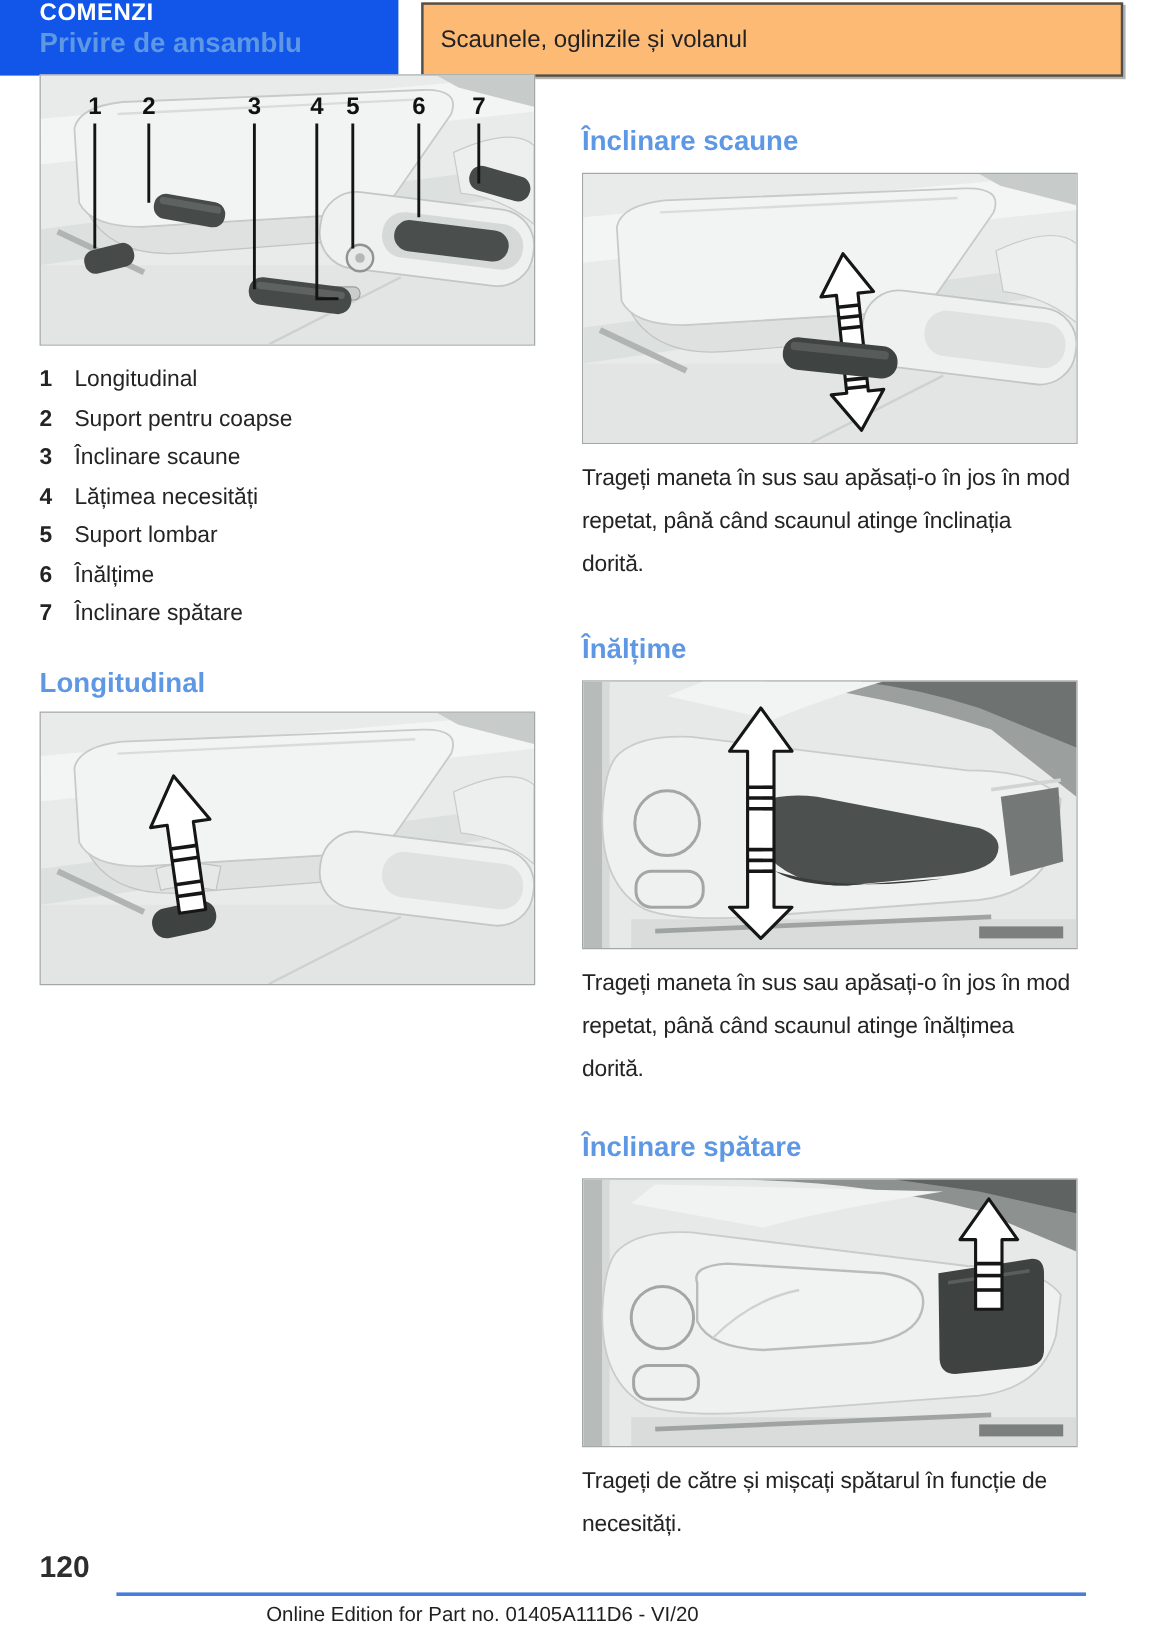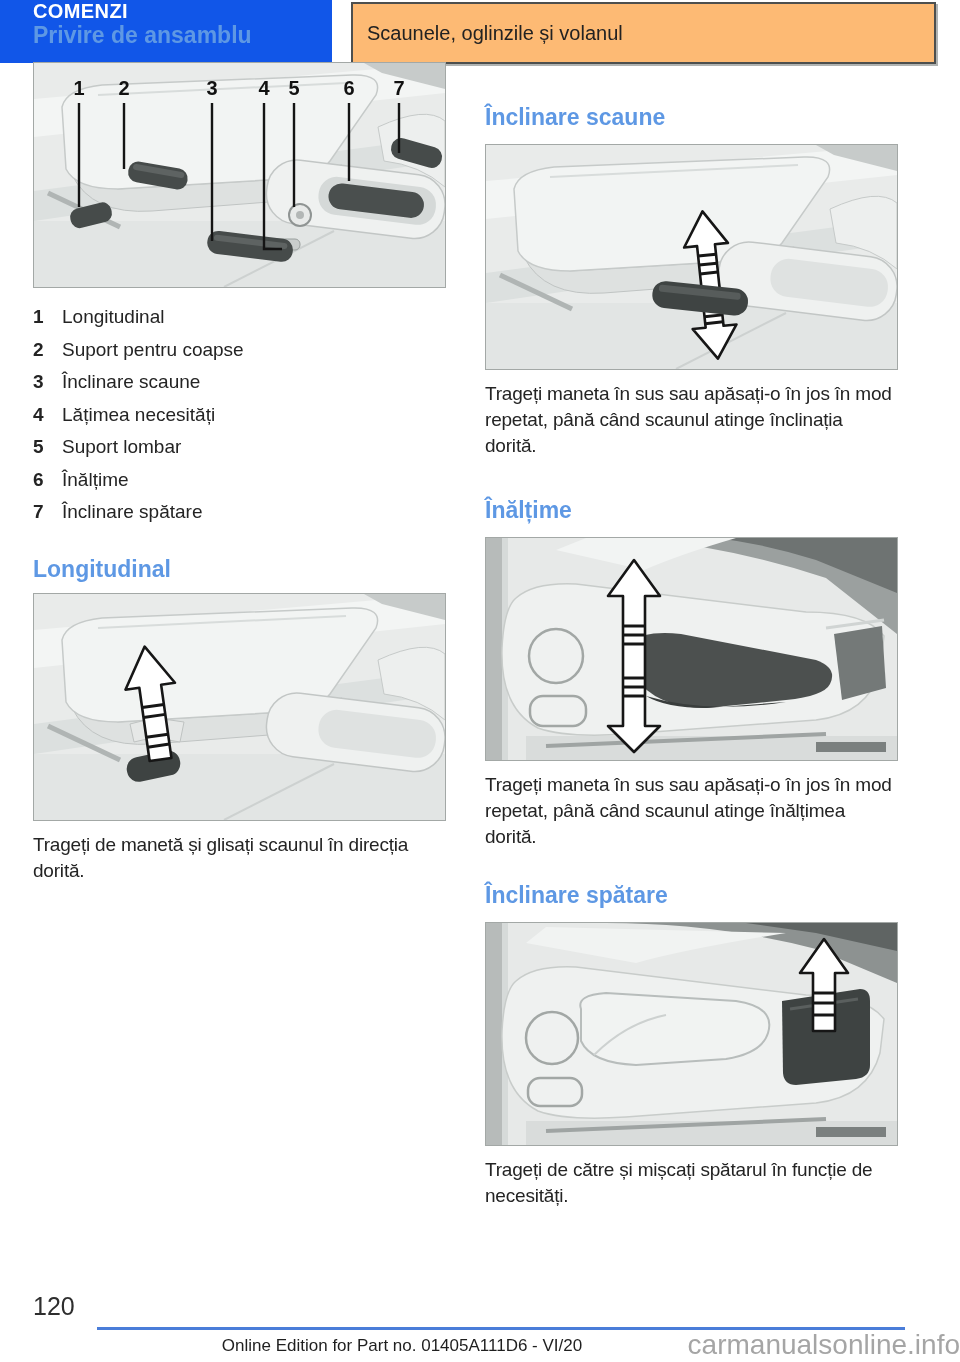--- a/index.html
+++ b/index.html
@@ -14,21 +14,21 @@
                border:2px solid #4d4f4e;box-shadow:2px 2px 0 #b0b3b2;display:flex;align-items:center;margin-left:39px;}
   .chapter-box span{margin-left:14px;font-size:20px;color:#222;}
 
   
   .col{position:absolute;top:0;width:413px;}
   .col-left{left:33px;}
   .col-right{left:485px;}
 
   h1{margin:0;font-size:27px;line-height:34px;font-weight:bold;color:#0a51d9;}
   h2{margin:0;font-size:23px;line-height:28px;font-weight:bold;color:#5e98e4;}
-  p{margin:0;font-size:19px;line-height:26px;color:#242424;letter-spacing:-0.2px;}
+  p{margin:0;font-size:19px;line-height:36px;color:#242424;letter-spacing:-0.2px;}
 
   .col-left h1{margin-top:103px;}
   .col-left h2.ov{margin-top:21px;}
   .col-left figure.f1{margin-top:13px;}
   .legend{margin:13px 0 0 0;padding:0;list-style:none;}
   .legend li{display:flex;font-size:19px;line-height:32.5px;color:#242424;}
   .legend .num{font-weight:bold;width:29px;flex:none;}
   .col-left h2.lg{margin-top:26px;}
   .col-left figure.f2{margin-top:10px;}
   .col-left p.p1{margin-top:11px;}
@@ -43,21 +43,21 @@
   figure{margin:0;border:1px solid #a3a8a6;box-sizing:border-box;width:413px;background:#e9ebea;}
   figure svg{display:block;}
 
   
   .cl{stroke:#141414;stroke-width:2.4;fill:none;}
   .cn{font-family:"Liberation Sans",sans-serif;font-size:20px;font-weight:bold;fill:#111;text-anchor:middle;}
   .arrow{fill:#ffffff;stroke:#161616;stroke-width:2.6;stroke-linejoin:round;}
   .stripe{stroke:#161616;stroke-width:3;}
 
   
-  .pagenum{position:absolute;left:33px;top:1292px;font-size:25px;font-weight:normal;color:#2e2e2e;}
+  .pagenum{position:absolute;left:33px;top:1292px;font-size:25px;font-weight:bold;color:#2e2e2e;}
   .footline{position:absolute;left:97px;top:1327px;width:808px;height:3px;background:#4a7dd9;}
   .edition{position:absolute;left:0;top:1336px;width:804px;text-align:center;font-size:17px;color:#1f1f1f;}
   .watermark{position:absolute;right:0;top:1329px;font-size:28px;color:#9c9c9c;opacity:.9;}
 </style>
 </head>
 <body>
 
 <div class="page">
 
   <div class="section-tab">
@@ -183,21 +183,20 @@
         <g transform="rotate(-8 119 112)">
           <path class="arrow" d="M119,52 L144,92 L130,92 L130,166 L108,166 L108,92 L94,92 Z"></path>
           <line class="stripe" x1="108" y1="112" x2="130" y2="112"></line>
           <line class="stripe" x1="108" y1="122" x2="130" y2="122"></line>
           <line class="stripe" x1="108" y1="142" x2="130" y2="142"></line>
           <line class="stripe" x1="108" y1="152" x2="130" y2="152"></line>
         </g>
       </svg>
     </figure>
 
-    <p class="p1">Trageți de manetă și glisați scaunul în direcția dorită.</p>
   </div>
 
   <div class="col col-right">
 
     <h2 class="h-a">Înclinare scaune</h2>
 
     <figure>
       <svg viewBox="0 0 411 224" width="411" height="224">
         <rect width="411" height="224" fill="#e9ebea"></rect>
         <polygon points="0,36 411,0 411,30 0,74" fill="#f3f5f4"></polygon>
@@ -293,15 +292,14 @@
         </g>
       </svg>
     </figure>
 
     <p>Trageți de către și mișcați spătarul în funcție de necesități.</p>
   </div>
 
   <span class="pagenum">120</span>
   <div class="footline"></div>
   <div class="edition">Online Edition for Part no. 01405A111D6 - VI/20</div>
-  <div class="watermark">carmanualsonline.info</div>
 
 </div>
 
 </body></html>

